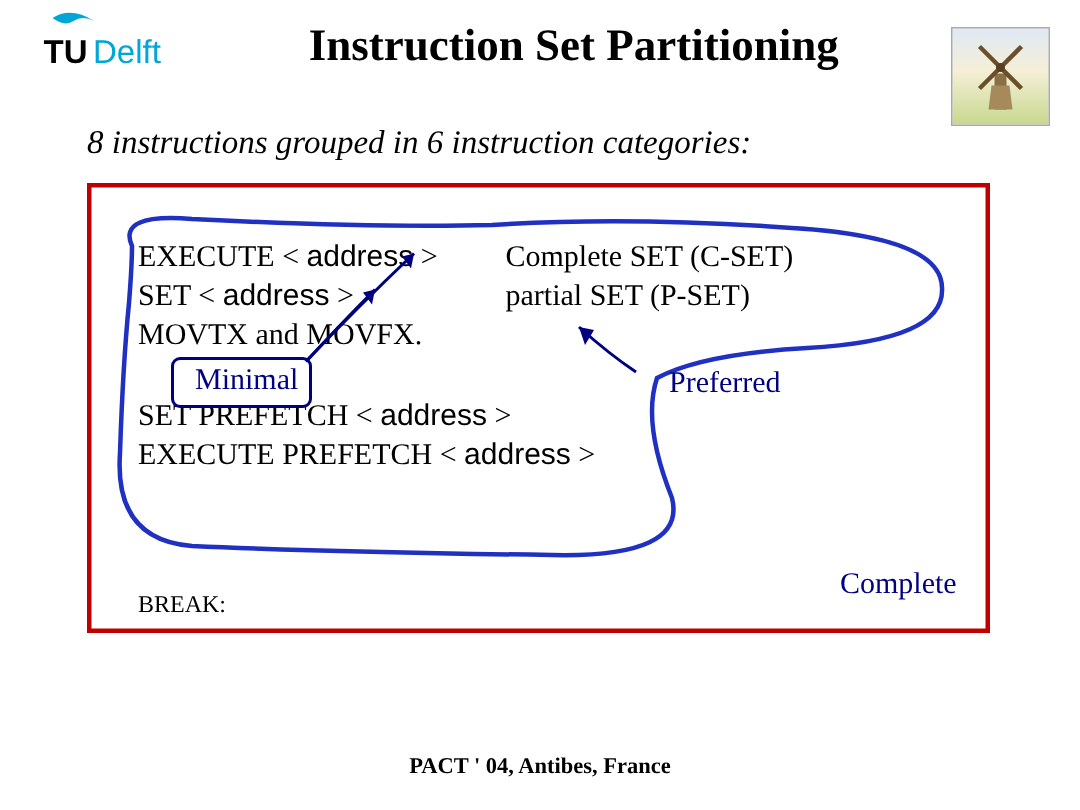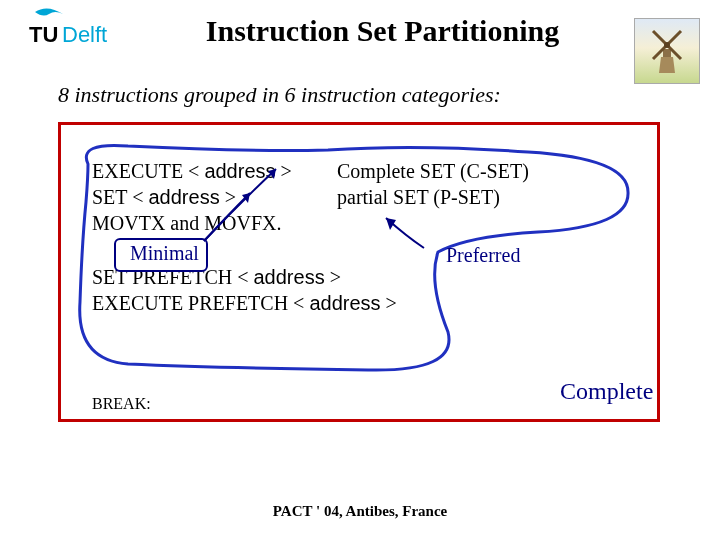--- a/index.html
+++ b/index.html
@@ -97,21 +97,21 @@
     left: 418px;
     top: 244px;
     font-size: 20px;
     color: #000080;
     margin-left: 28px;
   }
   .complete {
     position: absolute;
     left: 560px;
     top: 378px;
-    font-size: 24px;
+    font-size: 20px;
     color: #000080;
   }
   .break-lbl {
     position: absolute;
     left: 92px;
     top: 395px;
     font-size: 16px;
   }
   .minimal-box {
     position: absolute;

